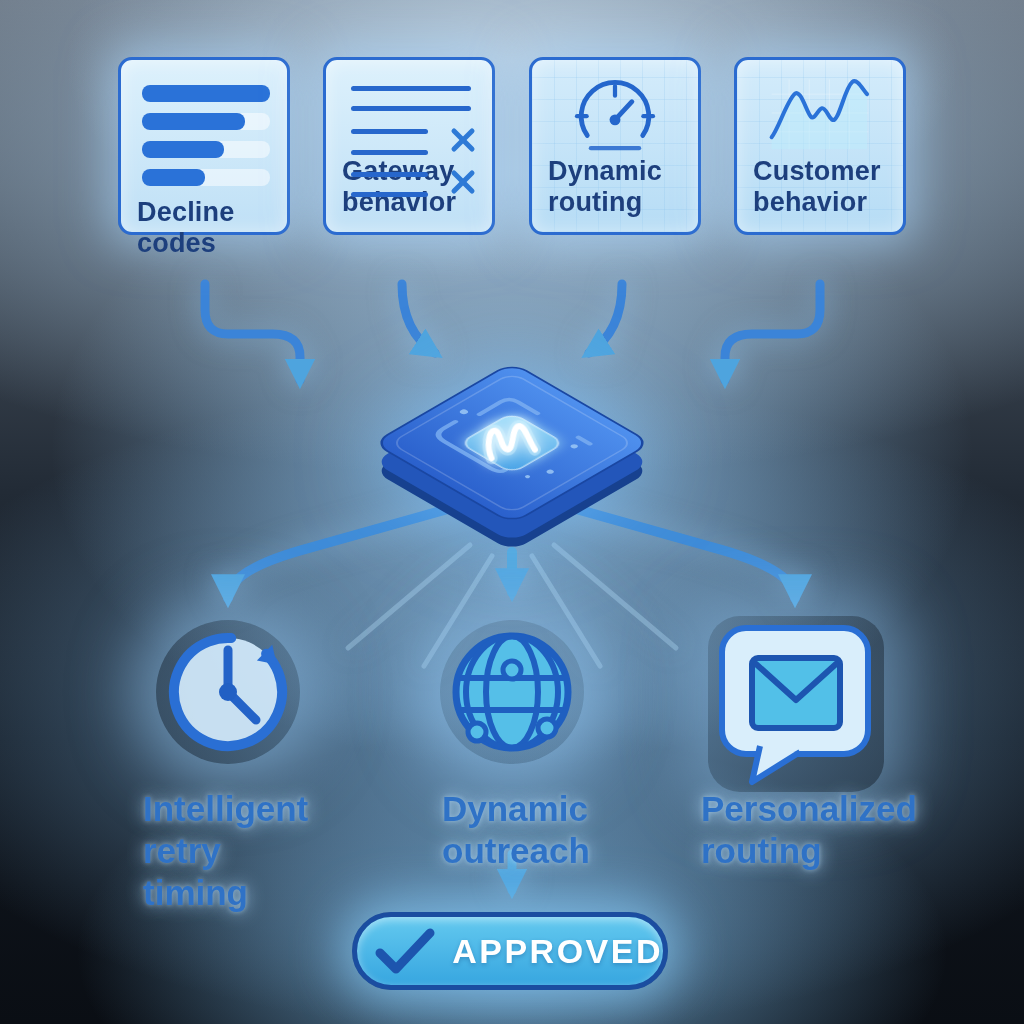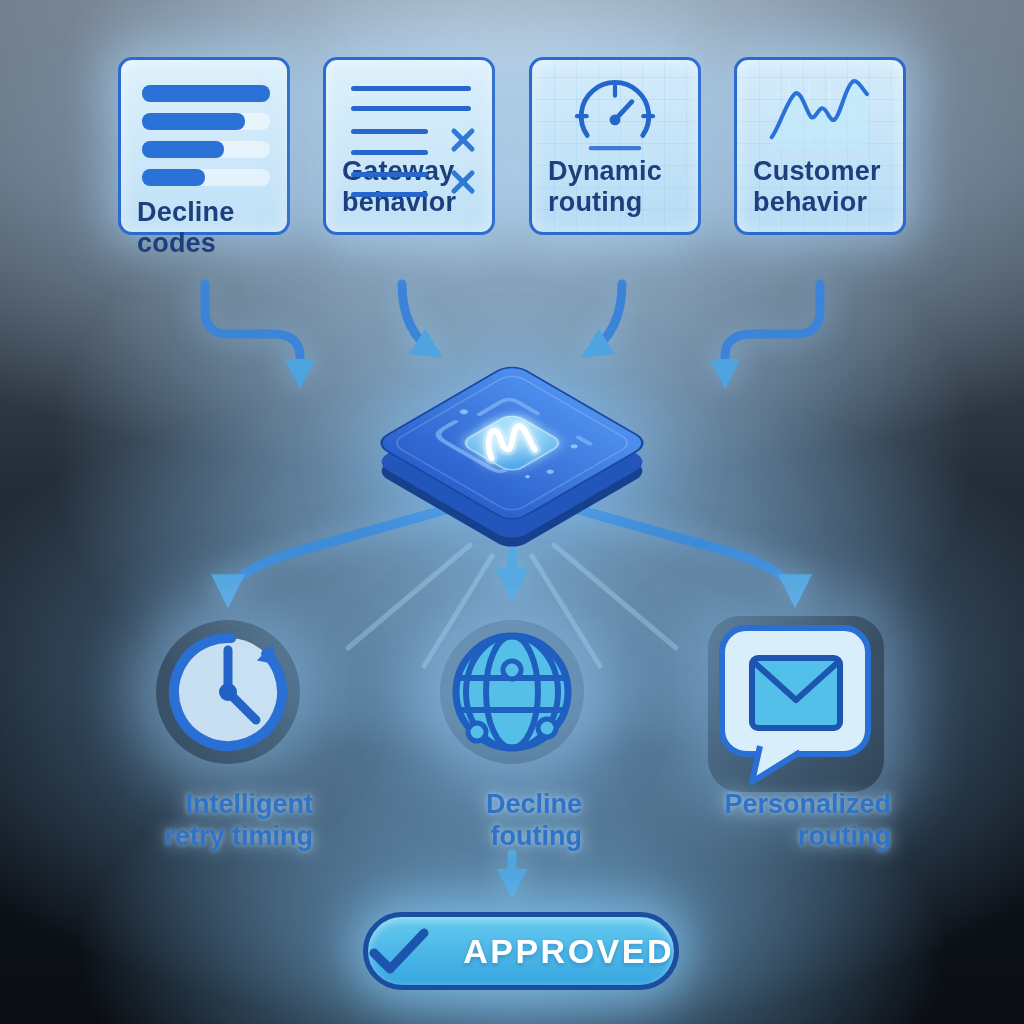--- a/index.html
+++ b/index.html
@@ -47,32 +47,32 @@
 
   
   .node{position:absolute;z-index:3;}
   .node-clock {left:156px;top:620px;width:144px;height:144px;border-radius:50%;
     box-shadow:0 0 60px 24px rgba(145,198,242,.5);}
   .node-globe {left:440px;top:620px;width:144px;height:144px;border-radius:50%;
     box-shadow:0 0 60px 24px rgba(145,198,242,.5);}
   .node-bubble{left:708px;top:616px;width:176px;height:176px;border-radius:32px;
     box-shadow:0 0 60px 24px rgba(145,198,242,.42);}
 
-  .out-label{position:absolute;z-index:3;text-align:right;font-size:27px;font-weight:600;
+  .out-label{position:absolute;z-index:3;text-align:left;font-size:35px;font-weight:600;
     color:#2f72c6;line-height:1.2;
     text-shadow:0 0 18px rgba(173,217,252,.95),0 0 5px rgba(193,226,250,.55);}
   .out-label-1{left:143px;top:788px;width:170px;}
   .out-label-2{left:442px;top:788px;width:140px;}
   .out-label-3{left:701px;top:788px;width:190px;}
 
   
-  .approved{position:absolute;left:363px;top:912px;width:316px;height:78px;border-radius:40px;
+  .approved{position:absolute;left:352px;top:912px;width:316px;height:78px;border-radius:40px;
     background:linear-gradient(180deg,#63c9ef,#37a6e0);
     border:5px solid #1b4da0;box-sizing:border-box;
-    display:flex;align-items:center;justify-content:space-between;gap:16px;z-index:3;
+    display:flex;align-items:center;justify-content:flex-end;gap:16px;z-index:3;
     box-shadow:0 0 46px 12px rgba(132,199,245,.65), inset 0 3px 8px rgba(255,255,255,.45);}
   .approved-text{font-size:34px;font-weight:800;letter-spacing:2.5px;color:#ffffff;
     text-shadow:0 2px 4px rgba(16,60,120,.3);}
 </style>
 </head>
 <body>
 
 <div class="stage">
 
   <svg class="arrows" width="1024" height="1024">
@@ -265,21 +265,21 @@
   <div class="node node-bubble">
     <svg width="176" height="176" viewBox="0 0 176 176">
       <rect x="14" y="12" width="146" height="126" rx="24" fill="#d9eefb" stroke="#2a6fd4" stroke-width="6"></rect>
       <path d="M 92,136 L 44,166 L 52,130" fill="#d9eefb" stroke="#2a6fd4" stroke-width="6" stroke-linejoin="round"></path>
       <rect x="44" y="42" width="88" height="70" rx="6" fill="#52c0e8" stroke="#1d55b0" stroke-width="6"></rect>
       <path d="M48,48 L88,84 L128,48" fill="none" stroke="#1d55b0" stroke-width="6" stroke-linejoin="round" stroke-linecap="round"></path>
     </svg>
   </div>
 
   <div class="out-label out-label-1">Intelligent retry timing</div>
-  <div class="out-label out-label-2">Decline fouting</div>
+  <div class="out-label out-label-2">Dynamic outreach</div>
   <div class="out-label out-label-3">Personalized routing</div>
 
   <div class="approved">
     <svg width="62" height="48" viewBox="0 0 62 48">
       <path d="M6,26 L22,42 L56,6" fill="none" stroke="#1d55ae" stroke-width="9" stroke-linecap="round" stroke-linejoin="round"></path>
     </svg>
     <span class="approved-text">APPROVED</span>
   </div>
 
 </div>

